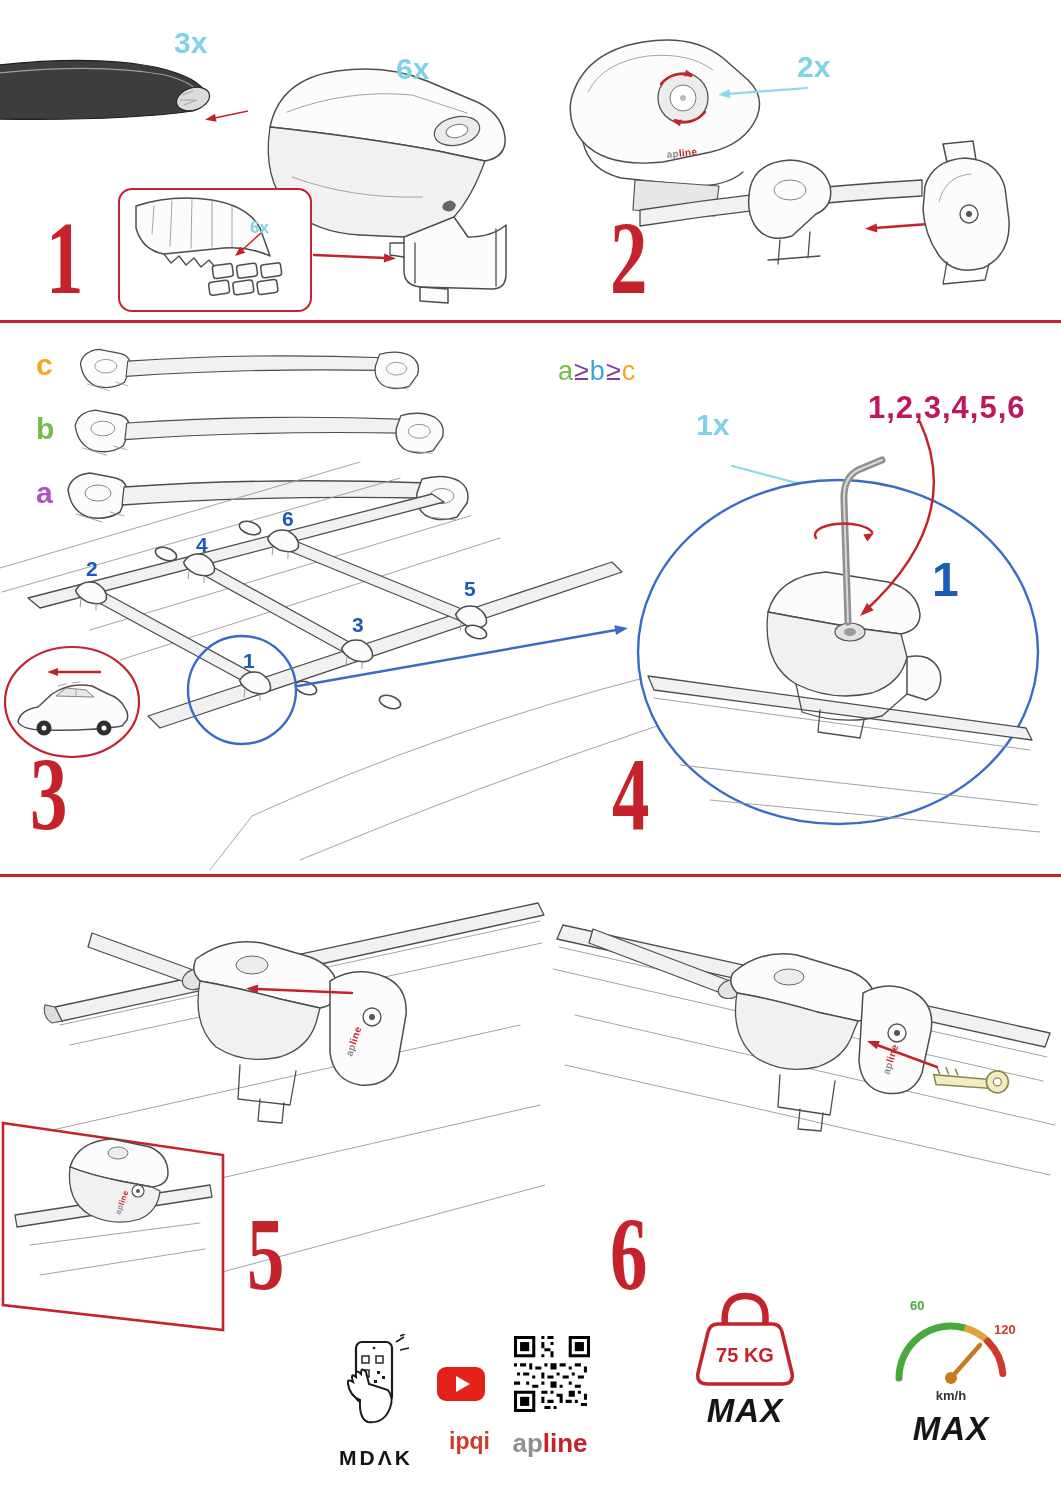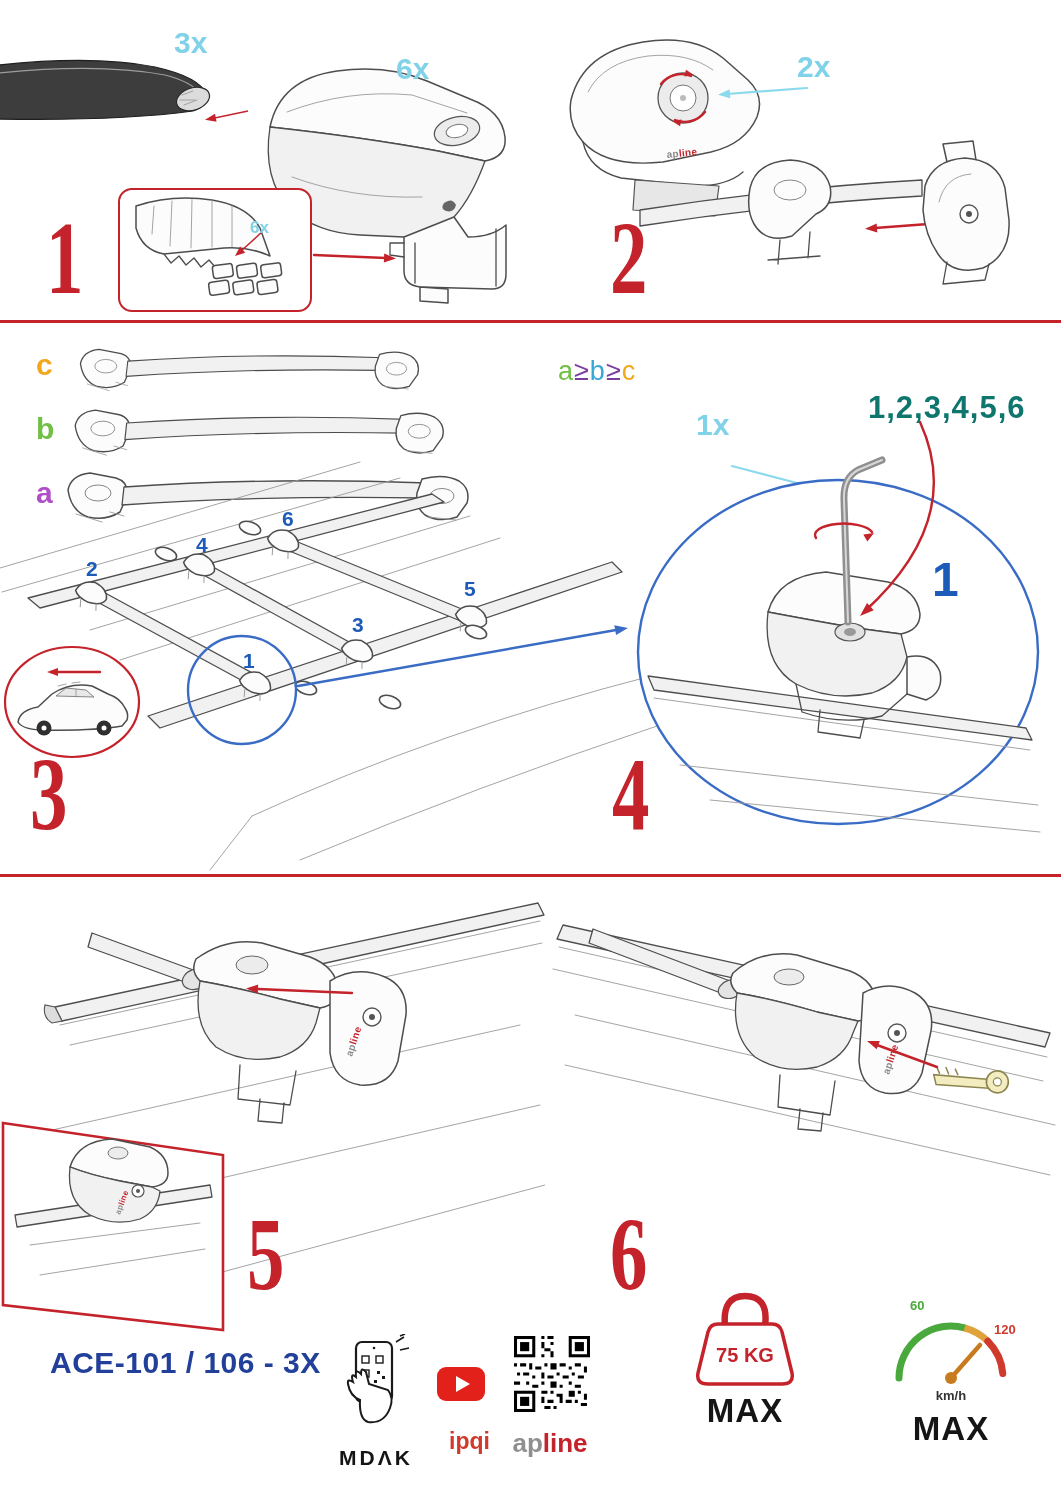--- a/index.html
+++ b/index.html
@@ -41,38 +41,38 @@
   .stepnum {
     position:absolute; color:#c4232b; font-family:"Liberation Serif",serif;
     font-weight:700; font-size:104px; line-height:0.88;
     transform:scaleX(0.72); transform-origin:left top; letter-spacing:-2px;
   }
   .barletter { position:absolute; font-weight:700; font-size:30px; line-height:1; }
   .c-yellow { color:#f2a81d; } .c-green { color:#71bf44; } .c-purple { color:#b14fc9; }
   .formula { position:absolute; font-weight:400; font-size:27px; letter-spacing:1px; }
   .f-a { color:#71bf44; } .f-ge1 { color:#7d3f9e; } .f-b { color:#3aa7d9; }
   .f-ge2 { color:#7d3f9e; } .f-c { color:#f2a81d; }
-  .seq { position:absolute; color:#0f766e; font-weight:700; font-size:31px; letter-spacing:1px; }
+  .seq { position:absolute; color:#be185d; font-weight:700; font-size:31px; letter-spacing:1px; }
   .bigblue { position:absolute; color:#1d5bb8; font-weight:700; font-size:48px; }
 
   .inset1 {
     position:absolute; left:118px; top:188px; width:194px; height:124px;
     border:2px solid #c4232b; border-radius:14px; background:#fff;
   }
   .divider { position:absolute; left:0; width:1061px; height:3px; background:#c4232b; }
 
   
   .model { position:absolute; color:#22409a; font-weight:700; font-size:30px; letter-spacing:.5px; }
   .maker { position:absolute; font-family:"DejaVu Sans Mono",monospace; font-weight:700; font-size:28px; color:#222; letter-spacing:-1px; }
   .maker .mk-red { color:#c4232b; }
   .logo-mdak { position:absolute; font-weight:700; font-size:21px; letter-spacing:3px; color:#151515; text-align:center; }
   .logo-ipqi { position:absolute; color:#cf3a2c; font-size:23px; font-weight:600; text-align:right; }
   .logo-apline { position:absolute; font-weight:700; font-size:26px; text-align:center; }
   .ap-gray { color:#8f8f8f; } .ap-red { color:#c4232b; }
-  .max { position:absolute; font-weight:700; font-size:33px; color:#151515; text-align:center; letter-spacing:1px; }
+  .max { position:absolute; font-weight:700; font-size:33px; color:#151515; text-align:center; letter-spacing:1px;font-style:italic; }
 </style>
 </head>
 <body>
 
 <div class="page">
 
   <svg class="abs" style="left:0;top:15px" width="560" height="305" viewBox="0 0 560 305">
 
     <g>
       <path class="dark" d="M-2,50 Q95,40 155,52 Q200,62 207,80 Q209,90 193,96 Q120,106 -2,104 Z"></path>
@@ -352,21 +352,20 @@
       <path d="M396,184 l-2,-8 M405,186 l-2,-8 M414,188 l-2,-7" stroke="#8d854e" stroke-width="1.5" fill="none"></path>
       <circle cx="452" cy="200" r="11" fill="#f2ecc0" stroke="#8d854e" stroke-width="1.6"></circle>
       <circle cx="452" cy="200" r="4" fill="#fff" stroke="#8d854e" stroke-width="1.2"></circle>
     </g>
     <path class="red" d="M392,182 L332,160"></path>
     <polygon class="redf" points="0,0 -12,-4.5 -12,4.5" transform="translate(322,156) rotate(200)"></polygon>
   </svg>
 
   <div class="stepnum" style="left:610px;top:1208px">6</div>
 
-  <div class="model" style="left:50px;top:1346px">ACE-101 / 106 - 3X</div>
 
   <svg class="abs" style="left:330px;top:1334px" width="90" height="96" viewBox="0 0 90 96">
     <rect x="26" y="8" width="36" height="60" rx="6" fill="#fff" stroke="#1a1a1a" stroke-width="2.2"></rect>
     <circle cx="44" cy="14" r="1.3" fill="#1a1a1a"></circle>
     <rect x="32" y="22" width="7" height="7" fill="none" stroke="#1a1a1a" stroke-width="1.4"></rect>
     <rect x="46" y="22" width="7" height="7" fill="none" stroke="#1a1a1a" stroke-width="1.4"></rect>
     <rect x="32" y="36" width="7" height="7" fill="none" stroke="#1a1a1a" stroke-width="1.4"></rect>
     <rect x="47" y="37" width="3" height="3" fill="#1a1a1a"></rect>
     <rect x="52" y="42" width="3" height="3" fill="#1a1a1a"></rect>
     <rect x="44" y="46" width="3" height="3" fill="#1a1a1a"></rect>

